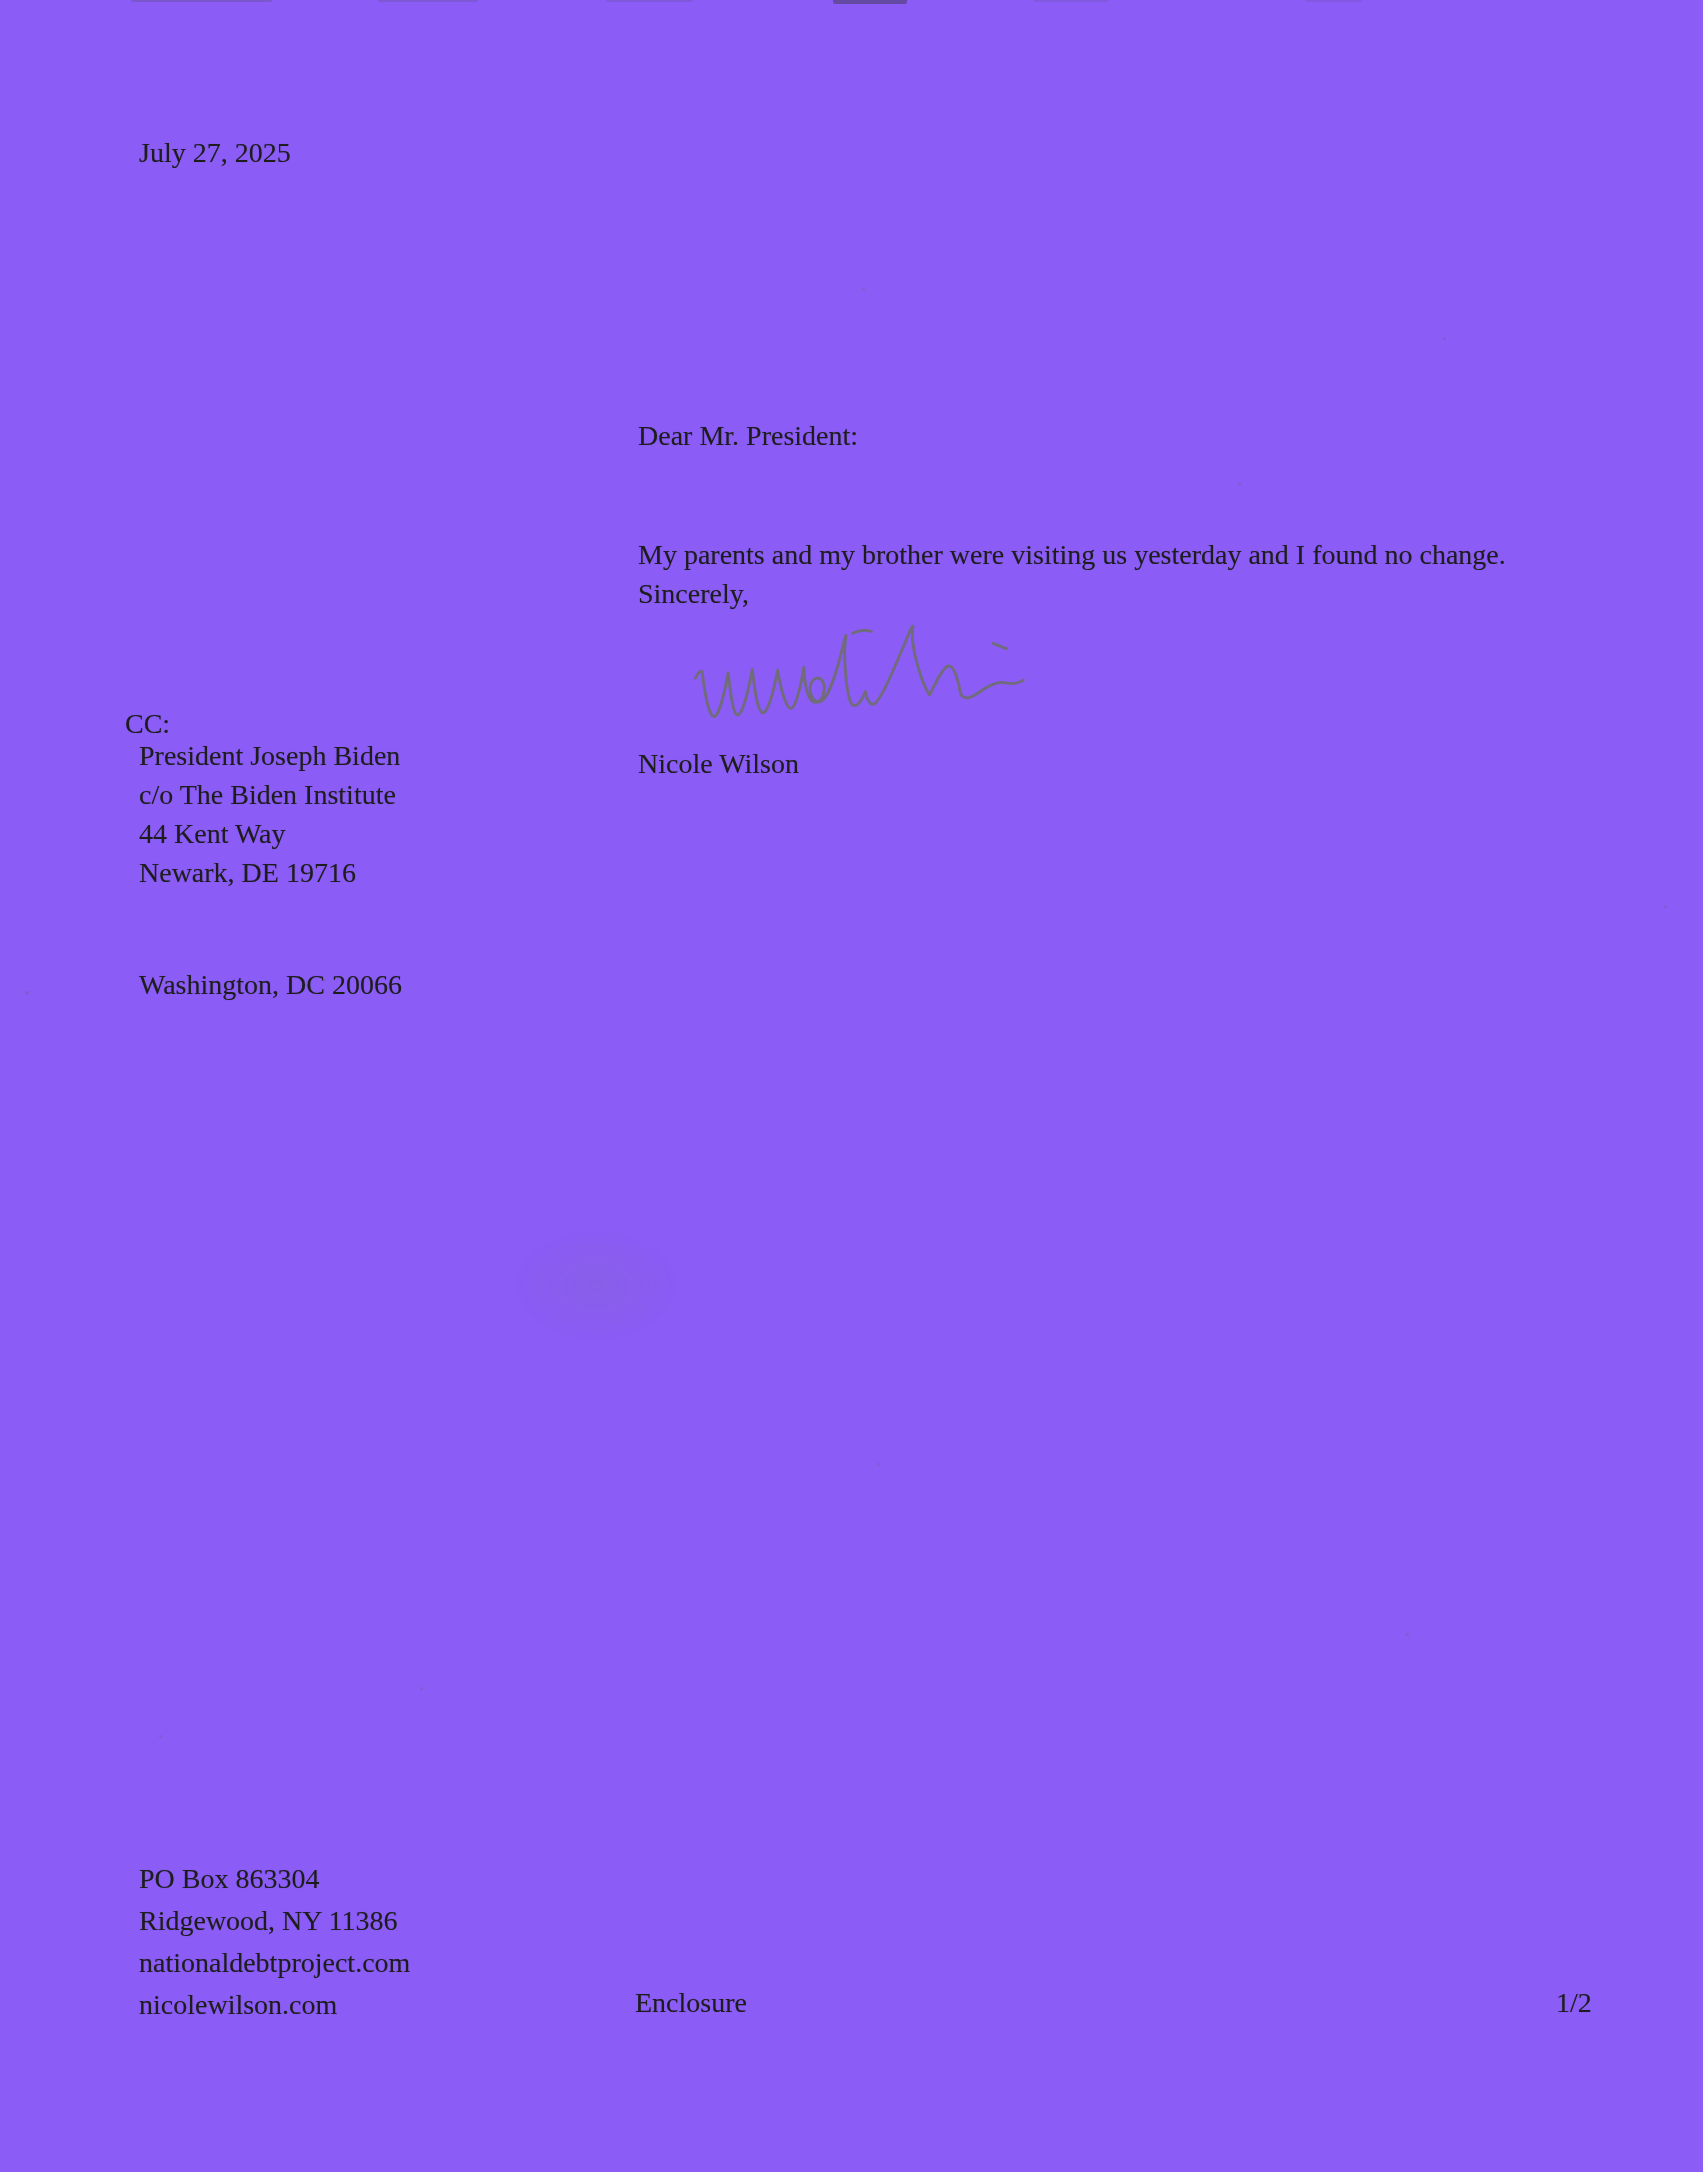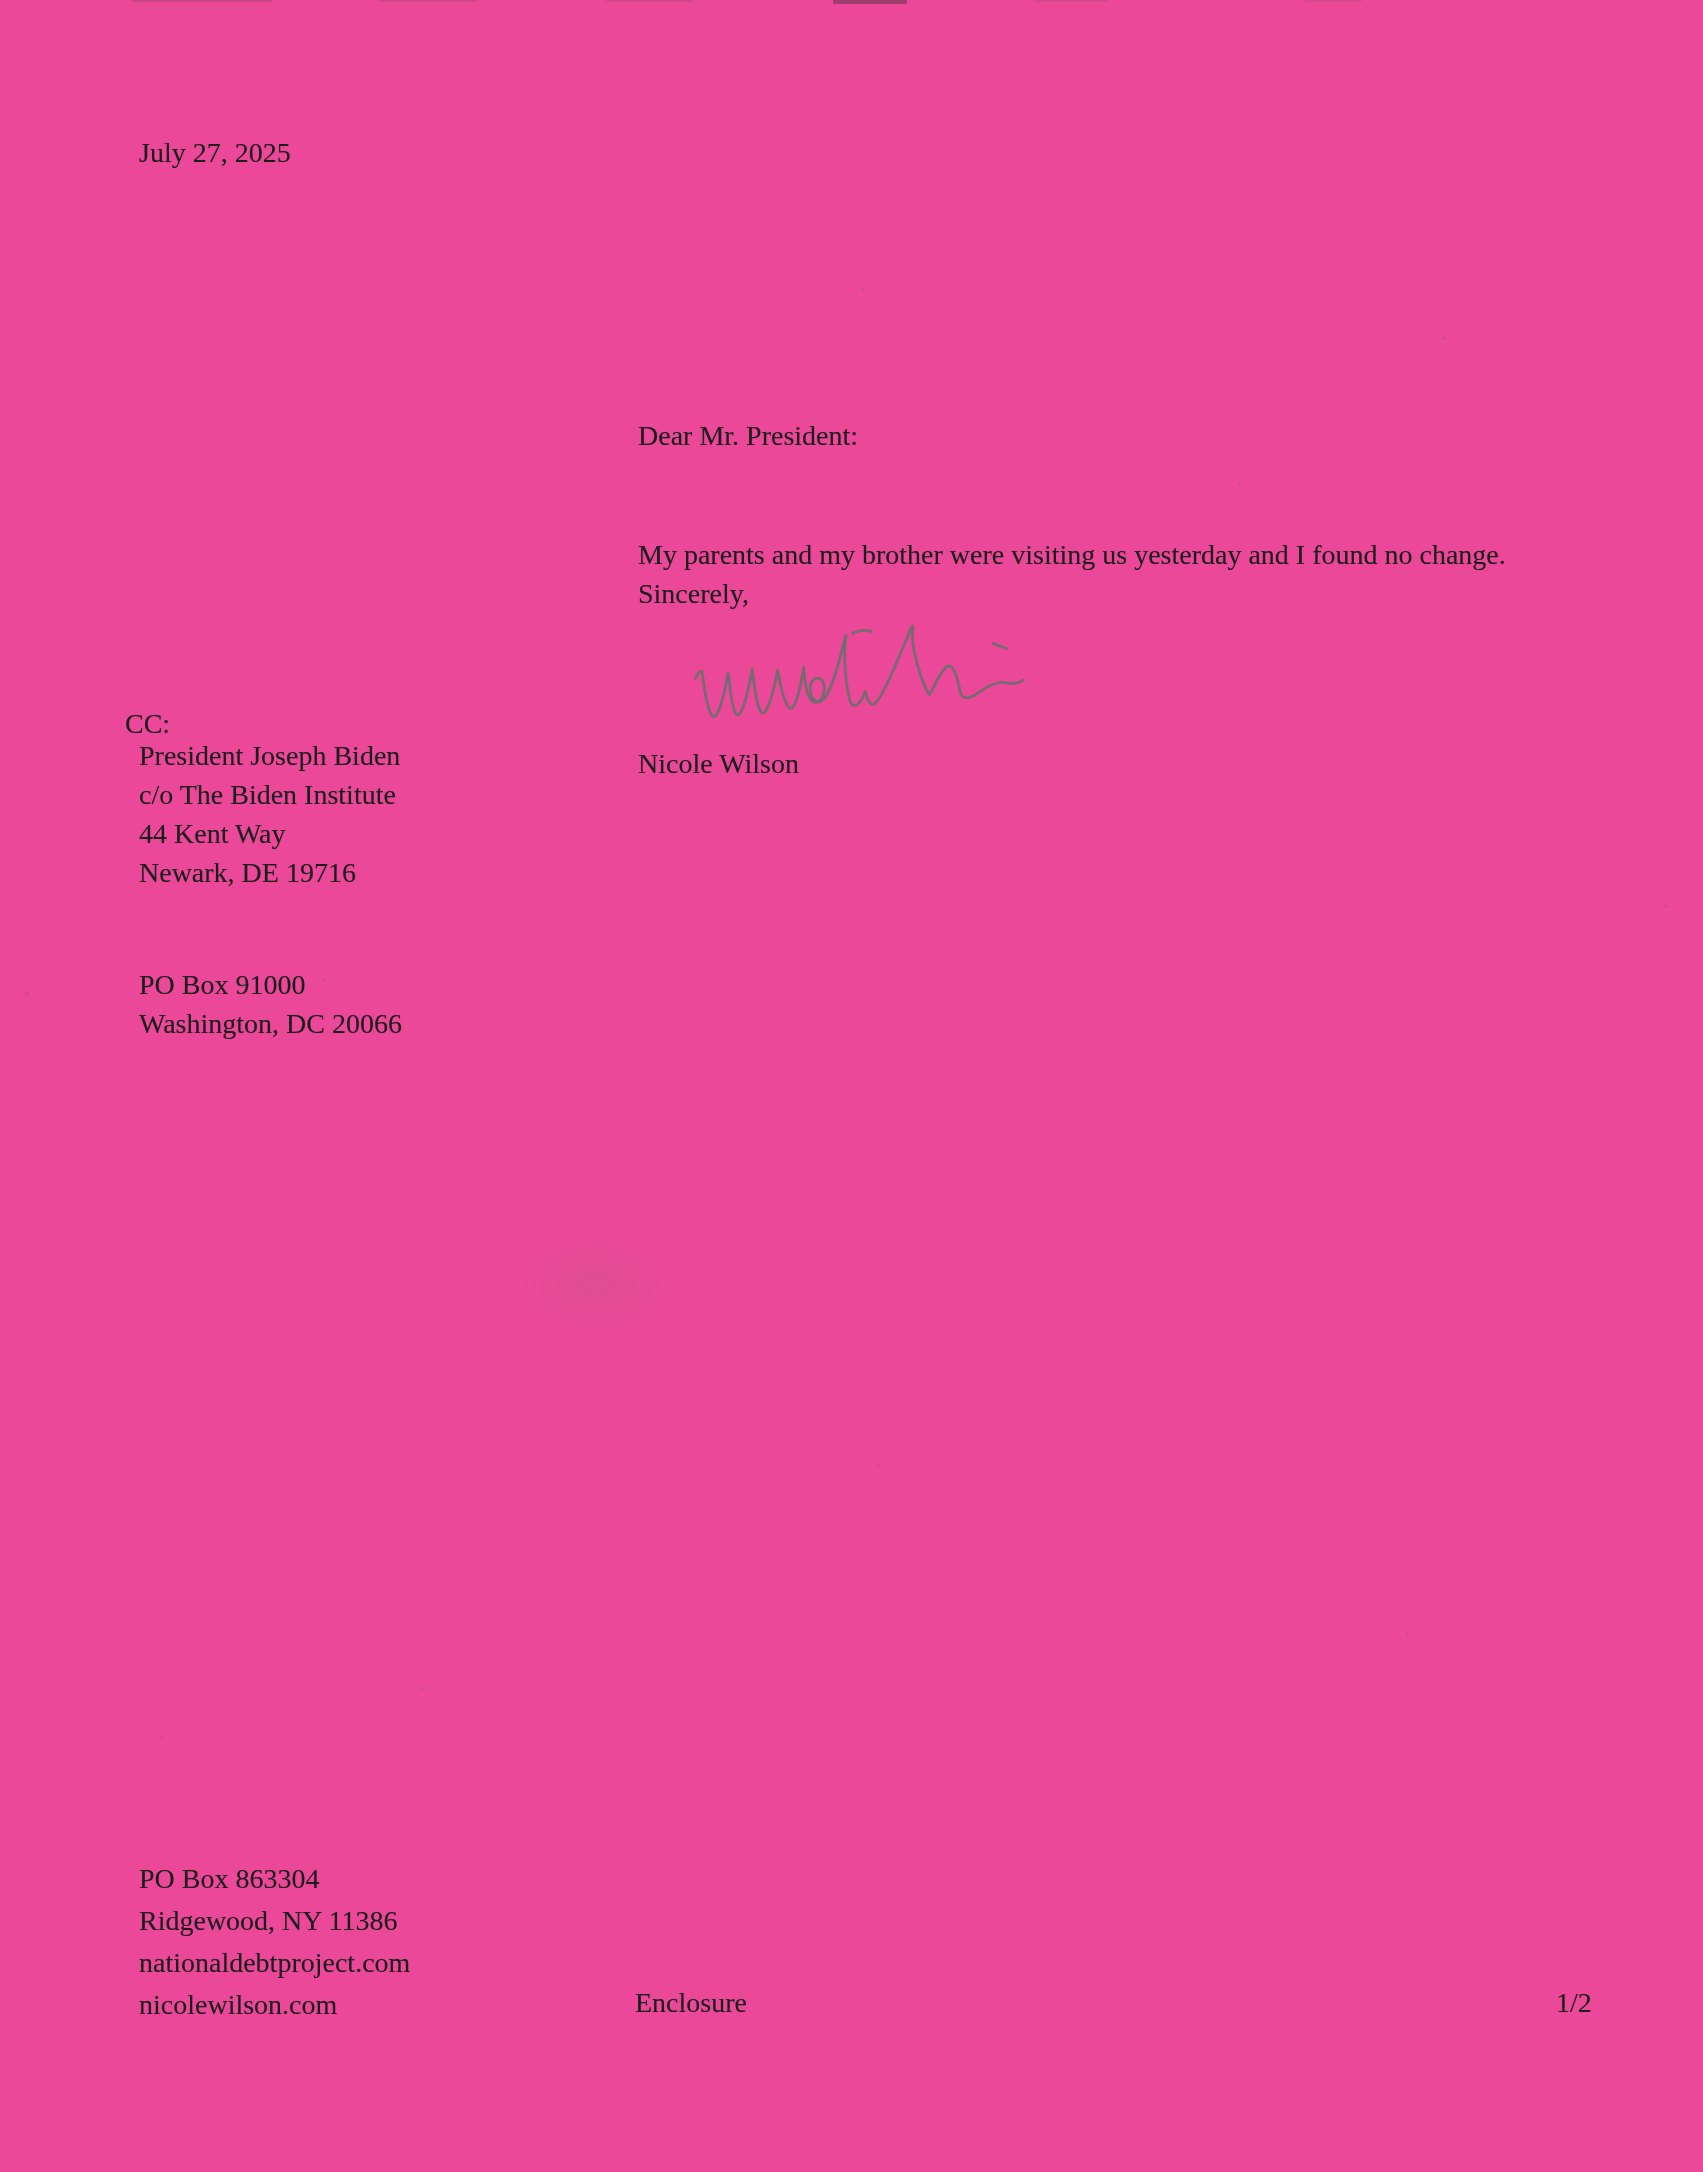--- a/index.html
+++ b/index.html
@@ -1,20 +1,20 @@
 <!DOCTYPE html>
 <html style="font-size:10.7px"><head>
 <meta charset="utf-8">
 <style>
   html, body { margin: 0; padding: 0; background: #e8e8e8; }
   .page {
     position: relative;
     width: 1703px;
     height: 2172px;
-    background: #ec4899;
+    background: #8b5cf6;
     overflow: hidden;
     font-family: "Liberation Serif", "DejaVu Serif", serif;
     color: #1d1d1d;
   }
   .txt {
     position: absolute;
     font-size: 28px;
     line-height: 39px;
     white-space: nowrap;
     text-shadow: 0 0 0.7px rgba(40,40,40,0.35);
@@ -129,21 +129,20 @@
   <div class="txt" style="left:125px; top:679px;margin-top:25px;">CC:</div>
 
   <div class="txt addr" style="left:139px; top:736px;">
     <div class="line">President Joseph Biden</div>
     <div class="line">c/o The Biden Institute</div>
     <div class="line">44 Kent Way</div>
     <div class="line">Newark, DE 19716</div>
   </div>
 
   <div class="txt addr" style="left:139px; top:965px;">
-    <div class="line">PO Box 91000</div>
     <div class="line">Washington, DC 20066</div>
   </div>
 
   <div class="txt footer-block" style="left:139px; top:1858px;">
     <div class="line">PO Box 863304</div>
     <div class="line">Ridgewood, NY 11386</div>
     <div class="line">nationaldebtproject.com</div>
     <div class="line">nicolewilson.com</div>
   </div>
 

